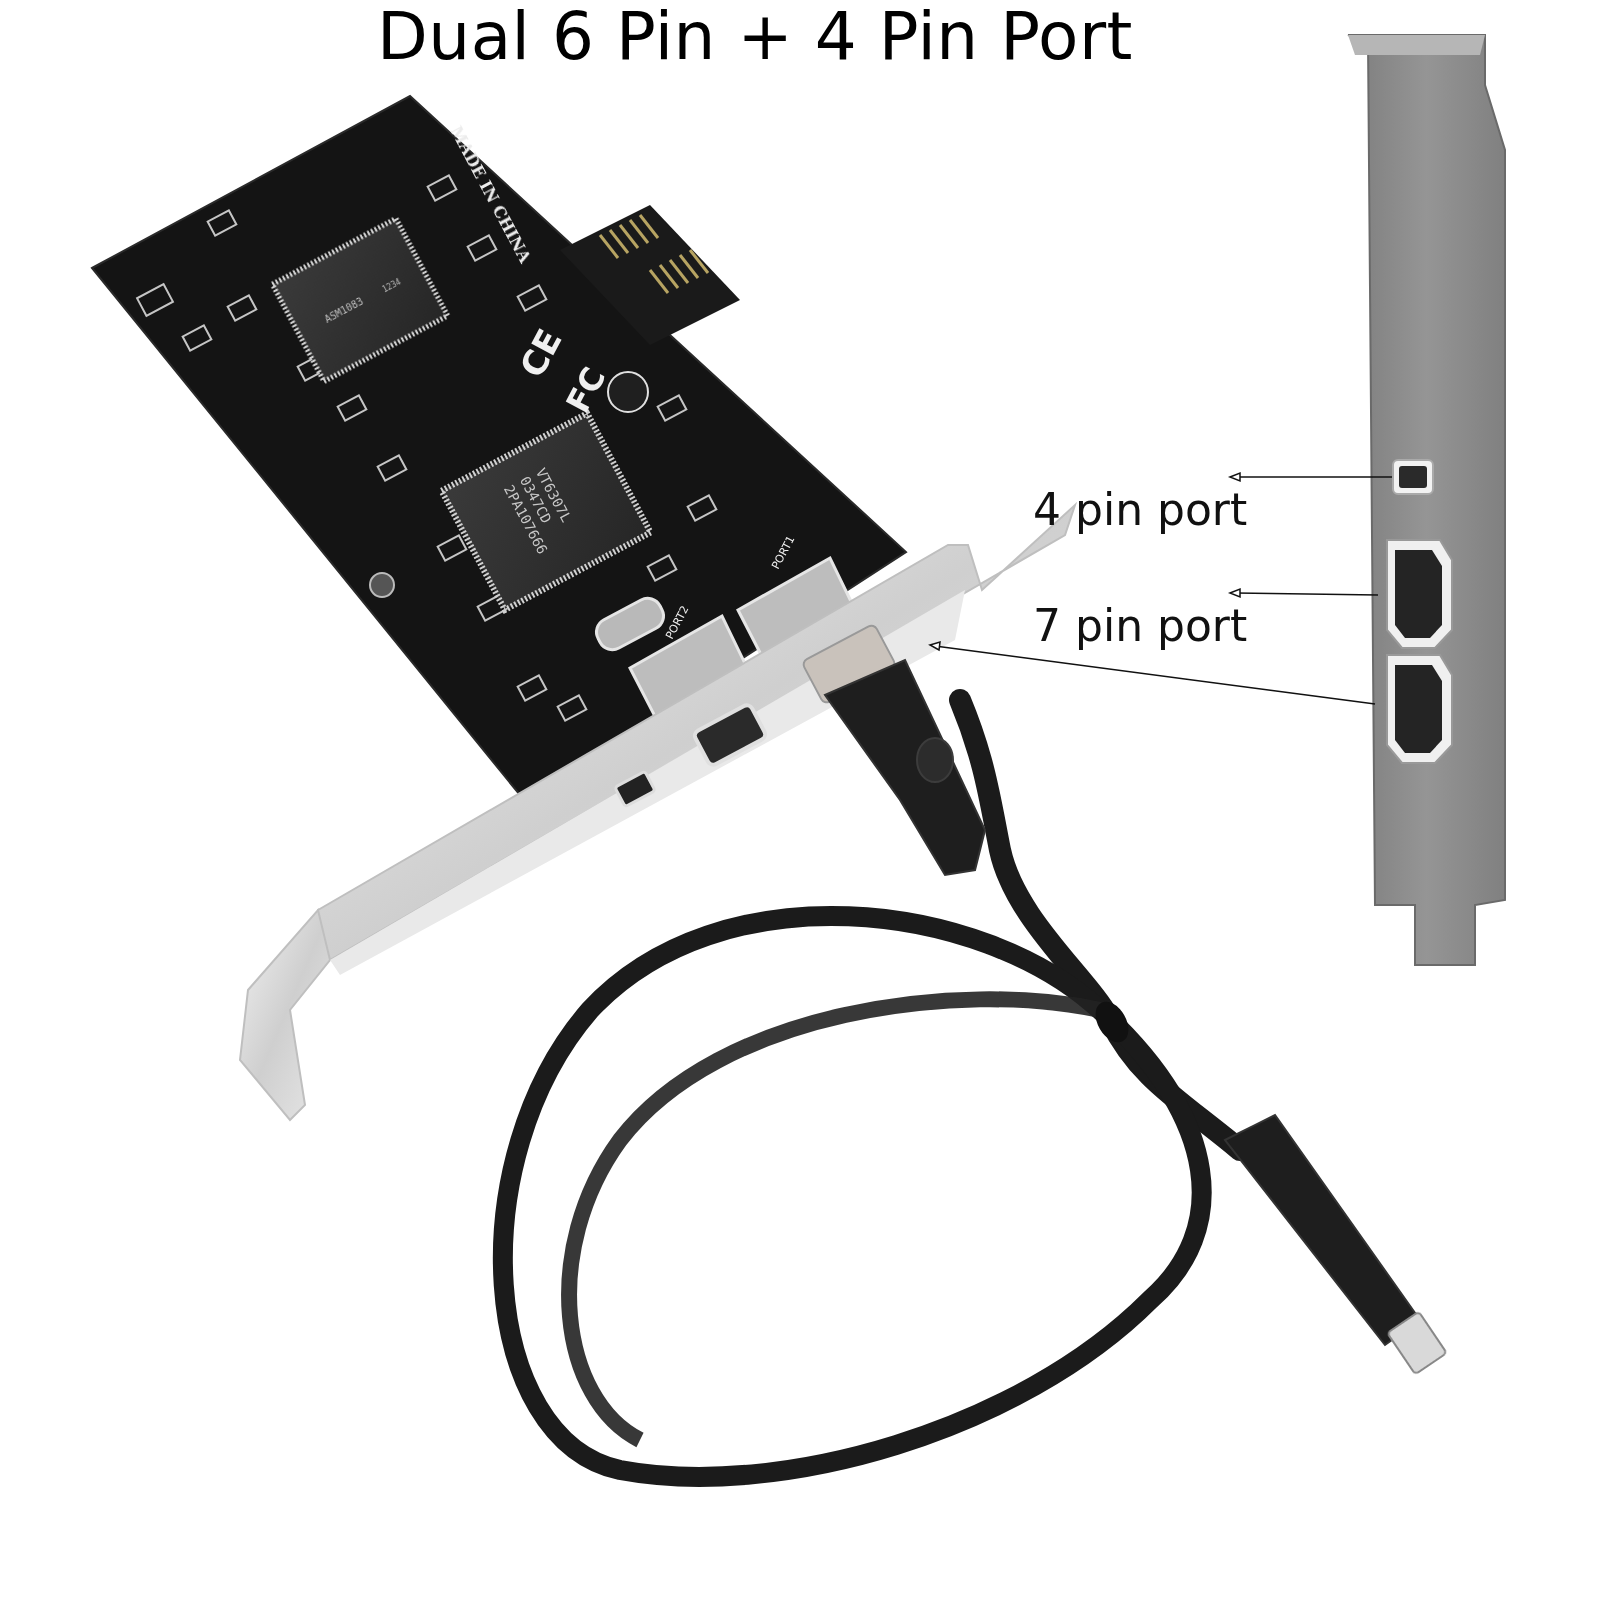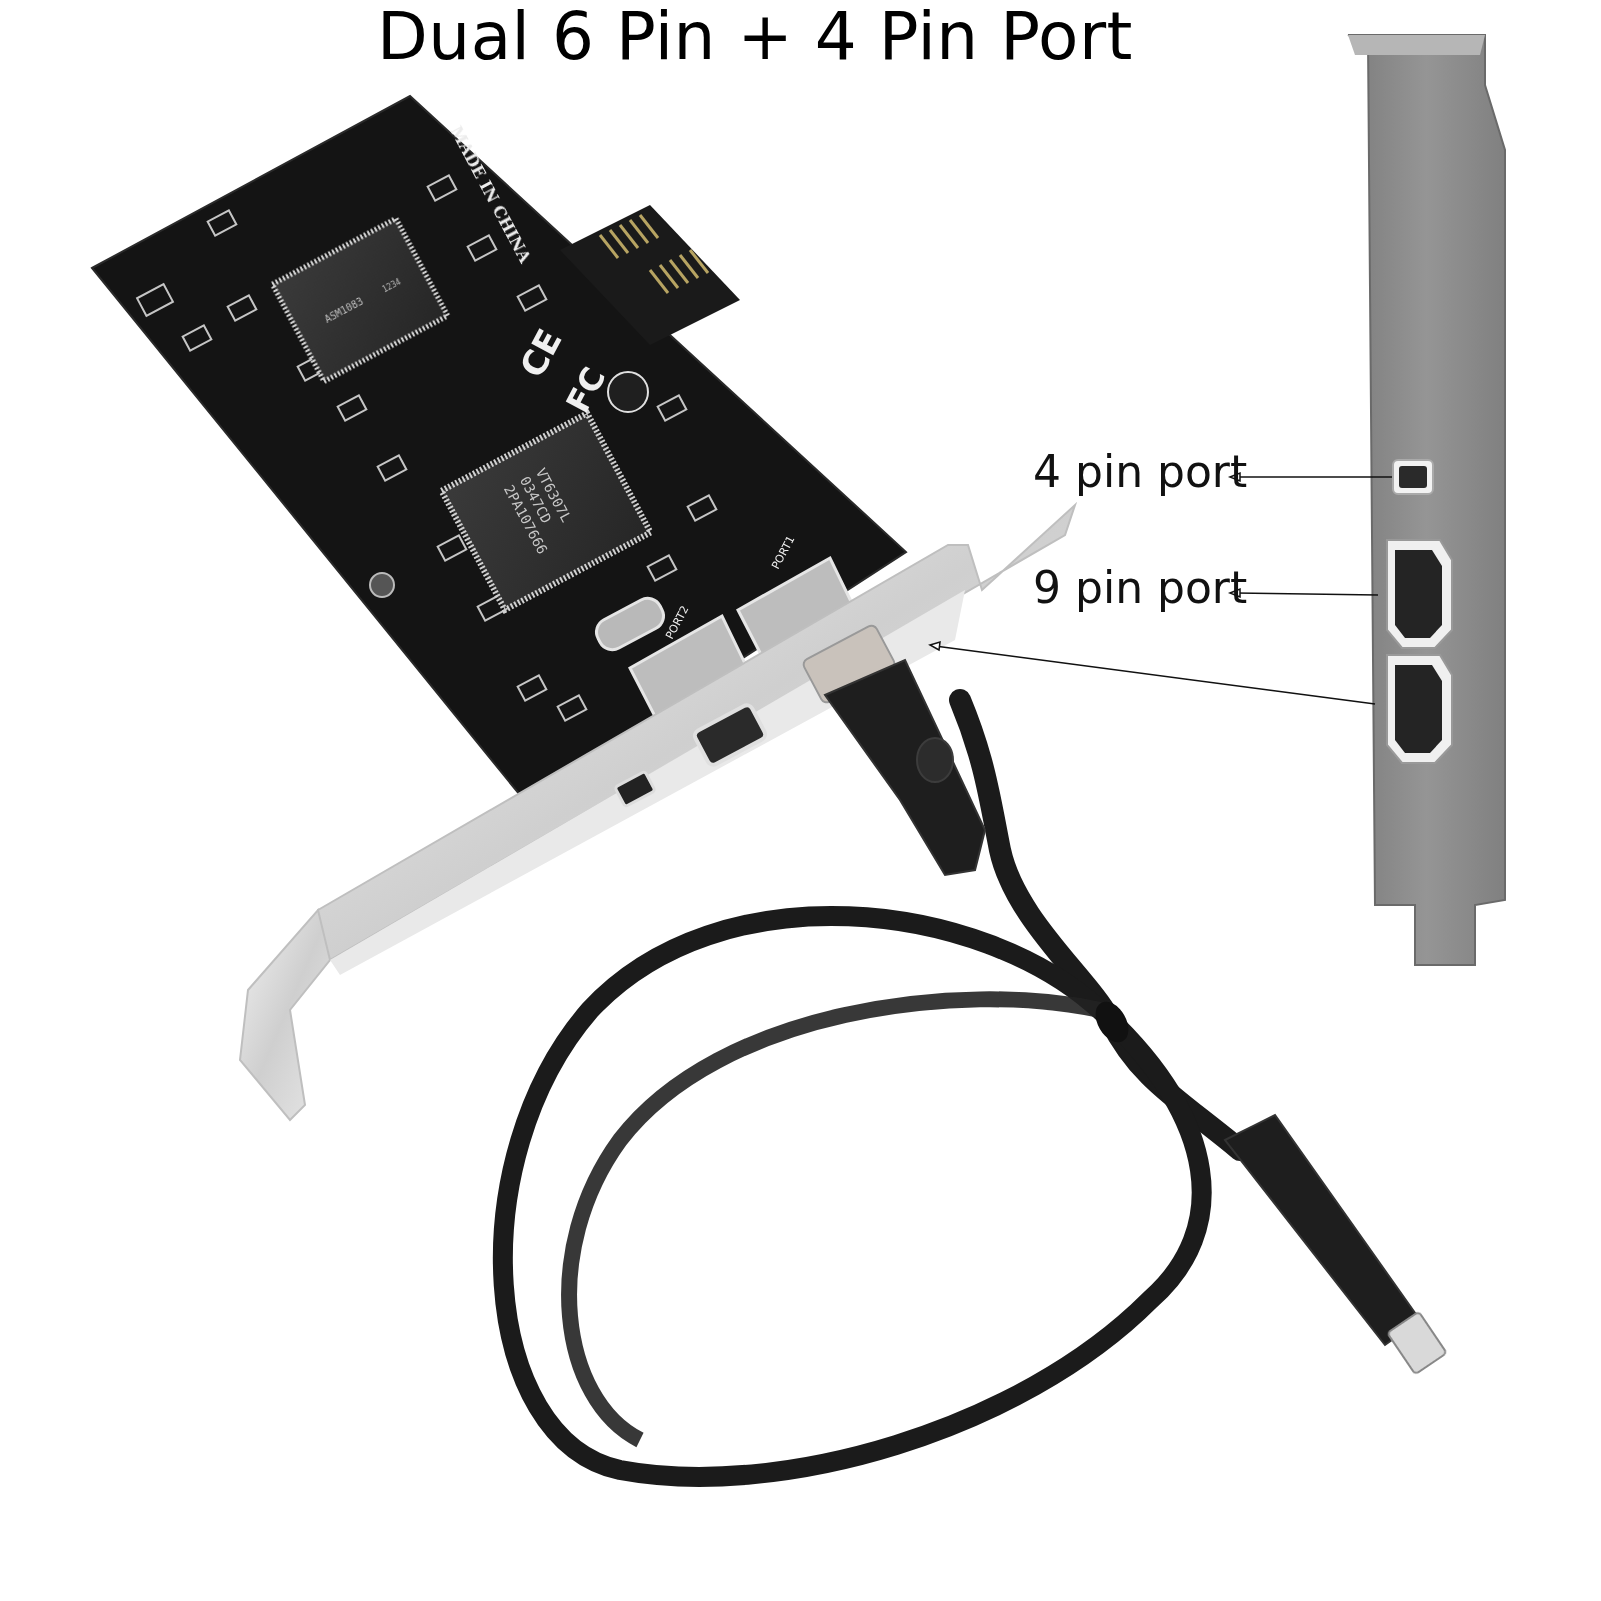--- a/index.html
+++ b/index.html
@@ -1,18 +1,18 @@
 <!DOCTYPE html>
 <html><head>
 <meta charset="utf-8">
 <style>
   html, body { margin: 0; padding: 0; background: #ffffff; }
   body { width: 1601px; height: 1601px; position: relative; overflow: hidden; font-family: "DejaVu Sans", sans-serif; }
   .title { position: absolute; left: 0; width: 1510px; top: -2px; text-align: center; font-size: 66px; color: #000; letter-spacing: 0.5px; }
-  .callout { position: absolute; font-size: 44px; color: #111; }
+  .callout { position: absolute; font-size: 44px; color: #111; margin-top: 38px; }
   .scene { position: absolute; left: 0; top: 0; }
 </style>
 </head>
 <body>
 
 <div class="title">Dual 6 Pin + 4 Pin Port</div>
 
 <svg class="scene" width="1601" height="1601" viewBox="0 0 1601 1601">
   <defs>
     <linearGradient id="silver" x1="0" y1="0" x2="1" y2="1">
@@ -148,13 +148,13 @@
     <line x1="1236" y1="477" x2="1392" y2="477"></line>
     <polygon points="1230,477 1240,473 1240,481" fill="#fff"></polygon>
     <line x1="1236" y1="593" x2="1378" y2="595"></line>
     <polygon points="1230,593 1240,589 1240,597" fill="#fff"></polygon>
     <line x1="935" y1="646" x2="1375" y2="704"></line>
     <polygon points="930,645 940,642 939,650" fill="#fff"></polygon>
   </g>
 </svg>
 
 <div class="callout" style="left:1033px; top:446px;">4 pin port</div>
-<div class="callout" style="left:1033px; top:562px;">9 pin port</div>
+<div class="callout" style="left:1033px; top:562px;">7 pin port</div>
 
 </body></html>

